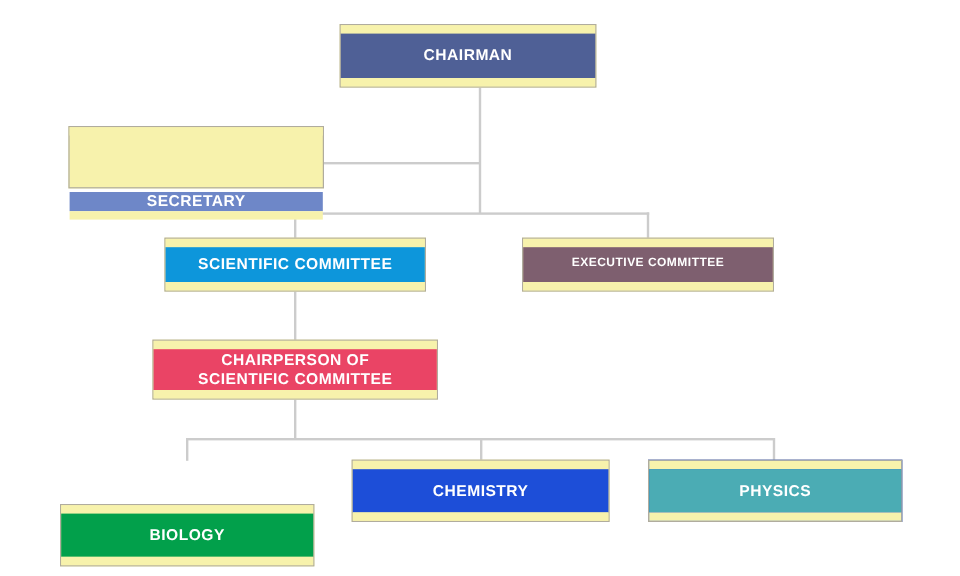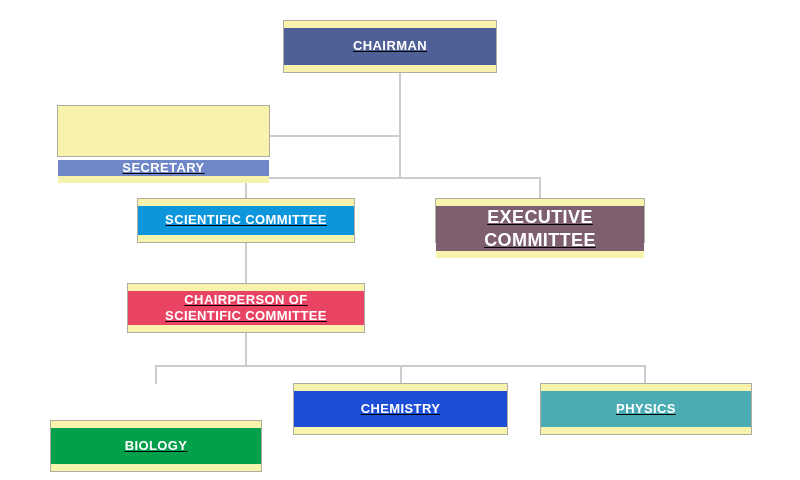--- a/index.html
+++ b/index.html
@@ -42,21 +42,20 @@
     height: 7px;
     background: #f7f2ac;
     flex: 0 0 auto;
   }
   .node .body {
     flex: 1 1 auto;
     display: flex;
     align-items: center;
     justify-content: center;
     text-align: center;
-    text-decoration: underline;
   }
   .node .label {
     color: #ffffff;
     font-weight: bold;
     font-size: 13px;
     letter-spacing: 0.4px;
     line-height: 1.25;
     text-align: center;
     white-space: pre-line;
     padding: 0 6px;
@@ -94,21 +93,21 @@
     <div class="node" style="left: 137px; top: 198px; width: 218px; height: 45px; border-color: rgb(176, 172, 158); background: rgb(247, 242, 172);">
       <div class="band" style="background: rgb(247, 242, 172);"></div>
       <div class="body" style="background: rgb(13, 150, 219);">
         <div class="label" style="color: rgb(255, 255, 255); font-size: 13px;">SCIENTIFIC COMMITTEE</div>
       </div>
       <div class="band" style="background: rgb(247, 242, 172);"></div>
     </div>
     <div class="node" style="left: 435px; top: 198px; width: 210px; height: 45px; border-color: rgb(176, 172, 158); background: rgb(247, 242, 172);">
       <div class="band" style="background: rgb(247, 242, 172);"></div>
       <div class="body" style="background: rgb(126, 95, 111);">
-        <div class="label" style="color: rgb(255, 255, 255); font-size: 18px;">EXECUTIVE COMMITTEE</div>
+        <div class="label" style="color: rgb(255, 255, 255); font-size: 10px;">EXECUTIVE COMMITTEE</div>
       </div>
       <div class="band" style="background: rgb(247, 242, 172);"></div>
     </div>
     <div class="node" style="left: 127px; top: 283px; width: 238px; height: 50px; border-color: rgb(176, 172, 158); background: rgb(247, 242, 172);">
       <div class="band" style="background: rgb(247, 242, 172);"></div>
       <div class="body" style="background: rgb(234, 68, 101);">
         <div class="label" style="color: rgb(255, 255, 255); font-size: 13px;">CHAIRPERSON OF
 SCIENTIFIC COMMITTEE</div>
       </div>
       <div class="band" style="background: rgb(247, 242, 172);"></div>

